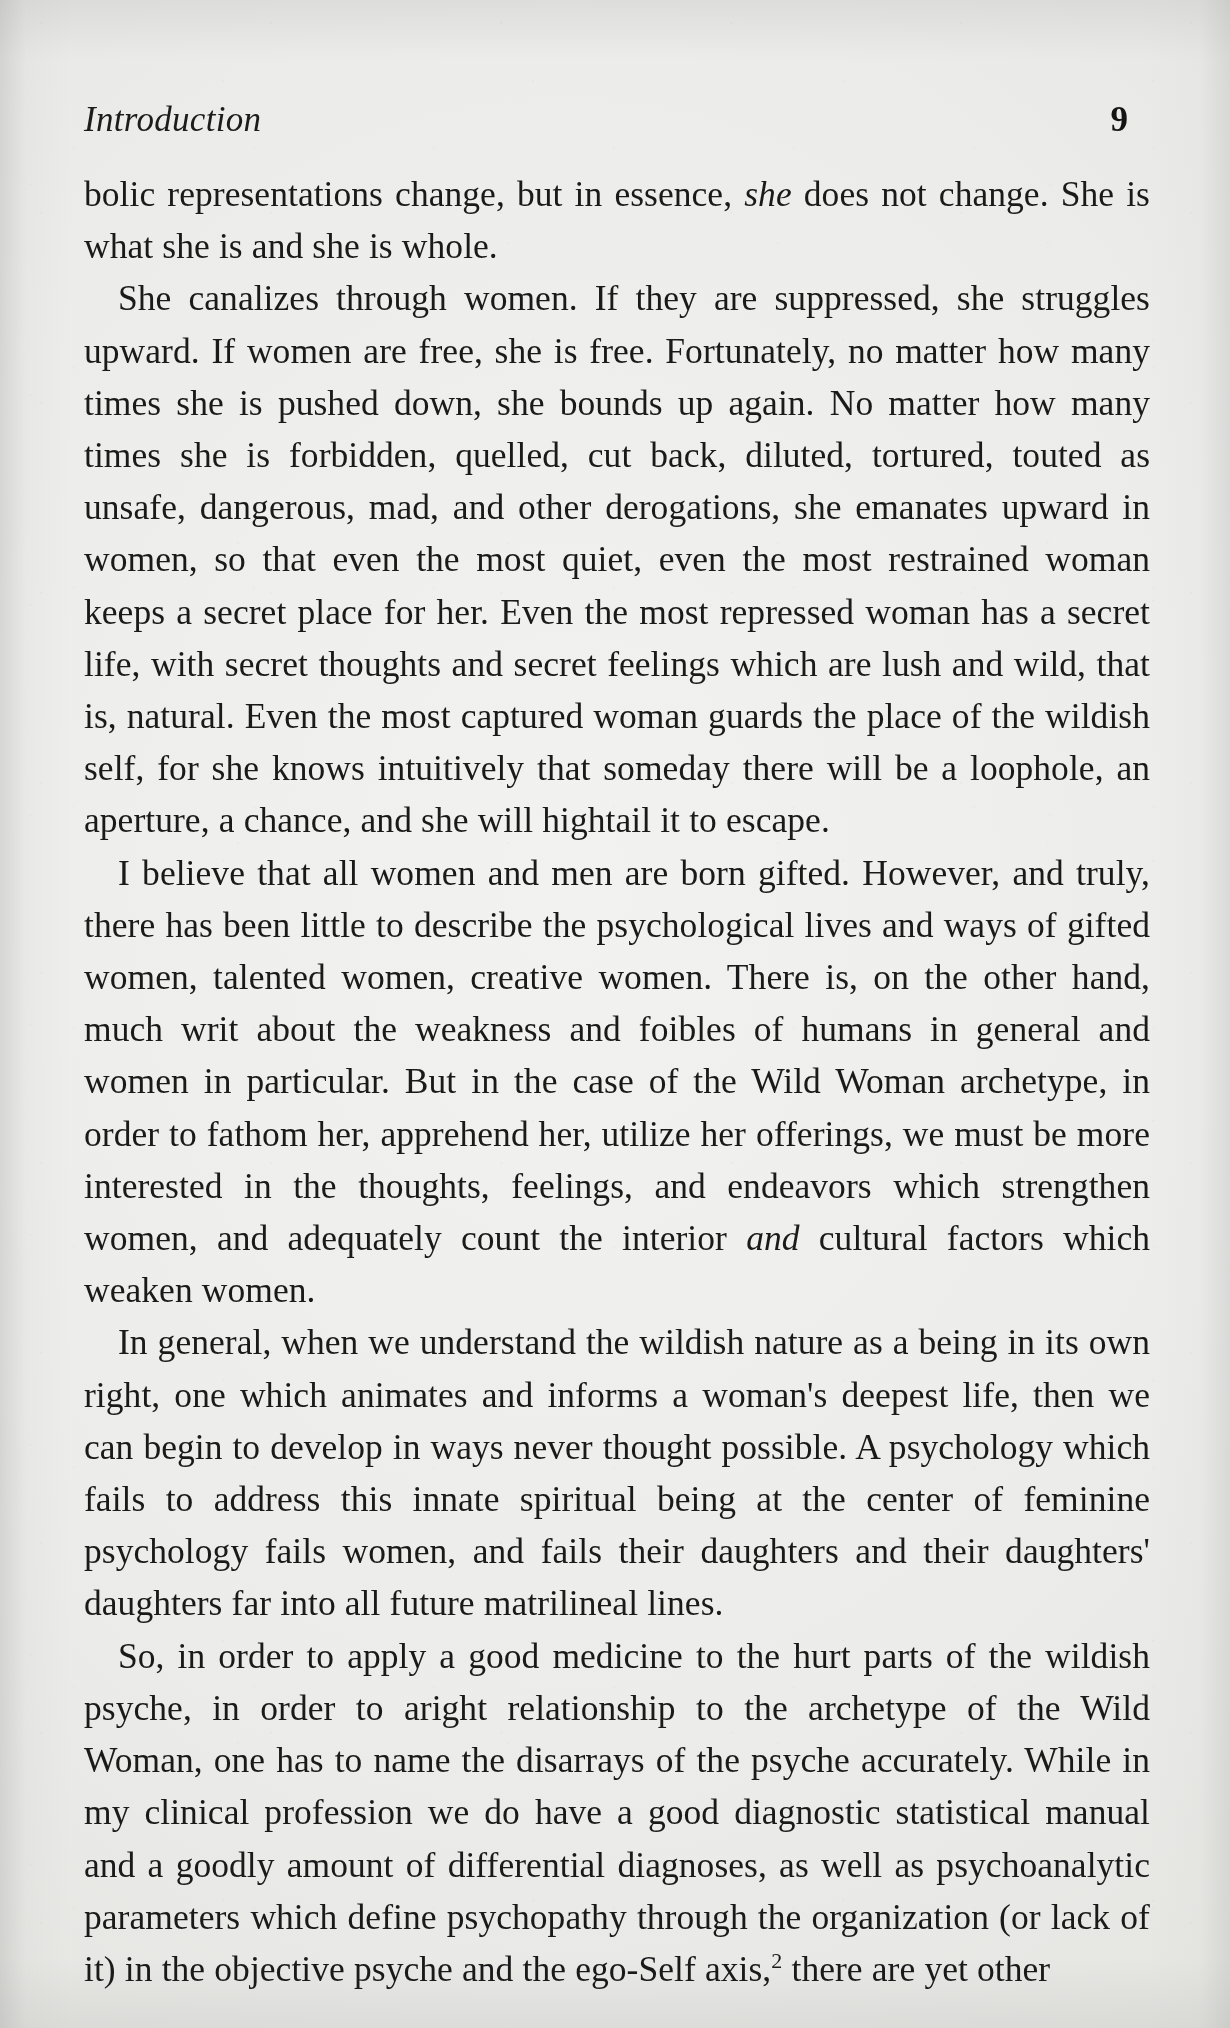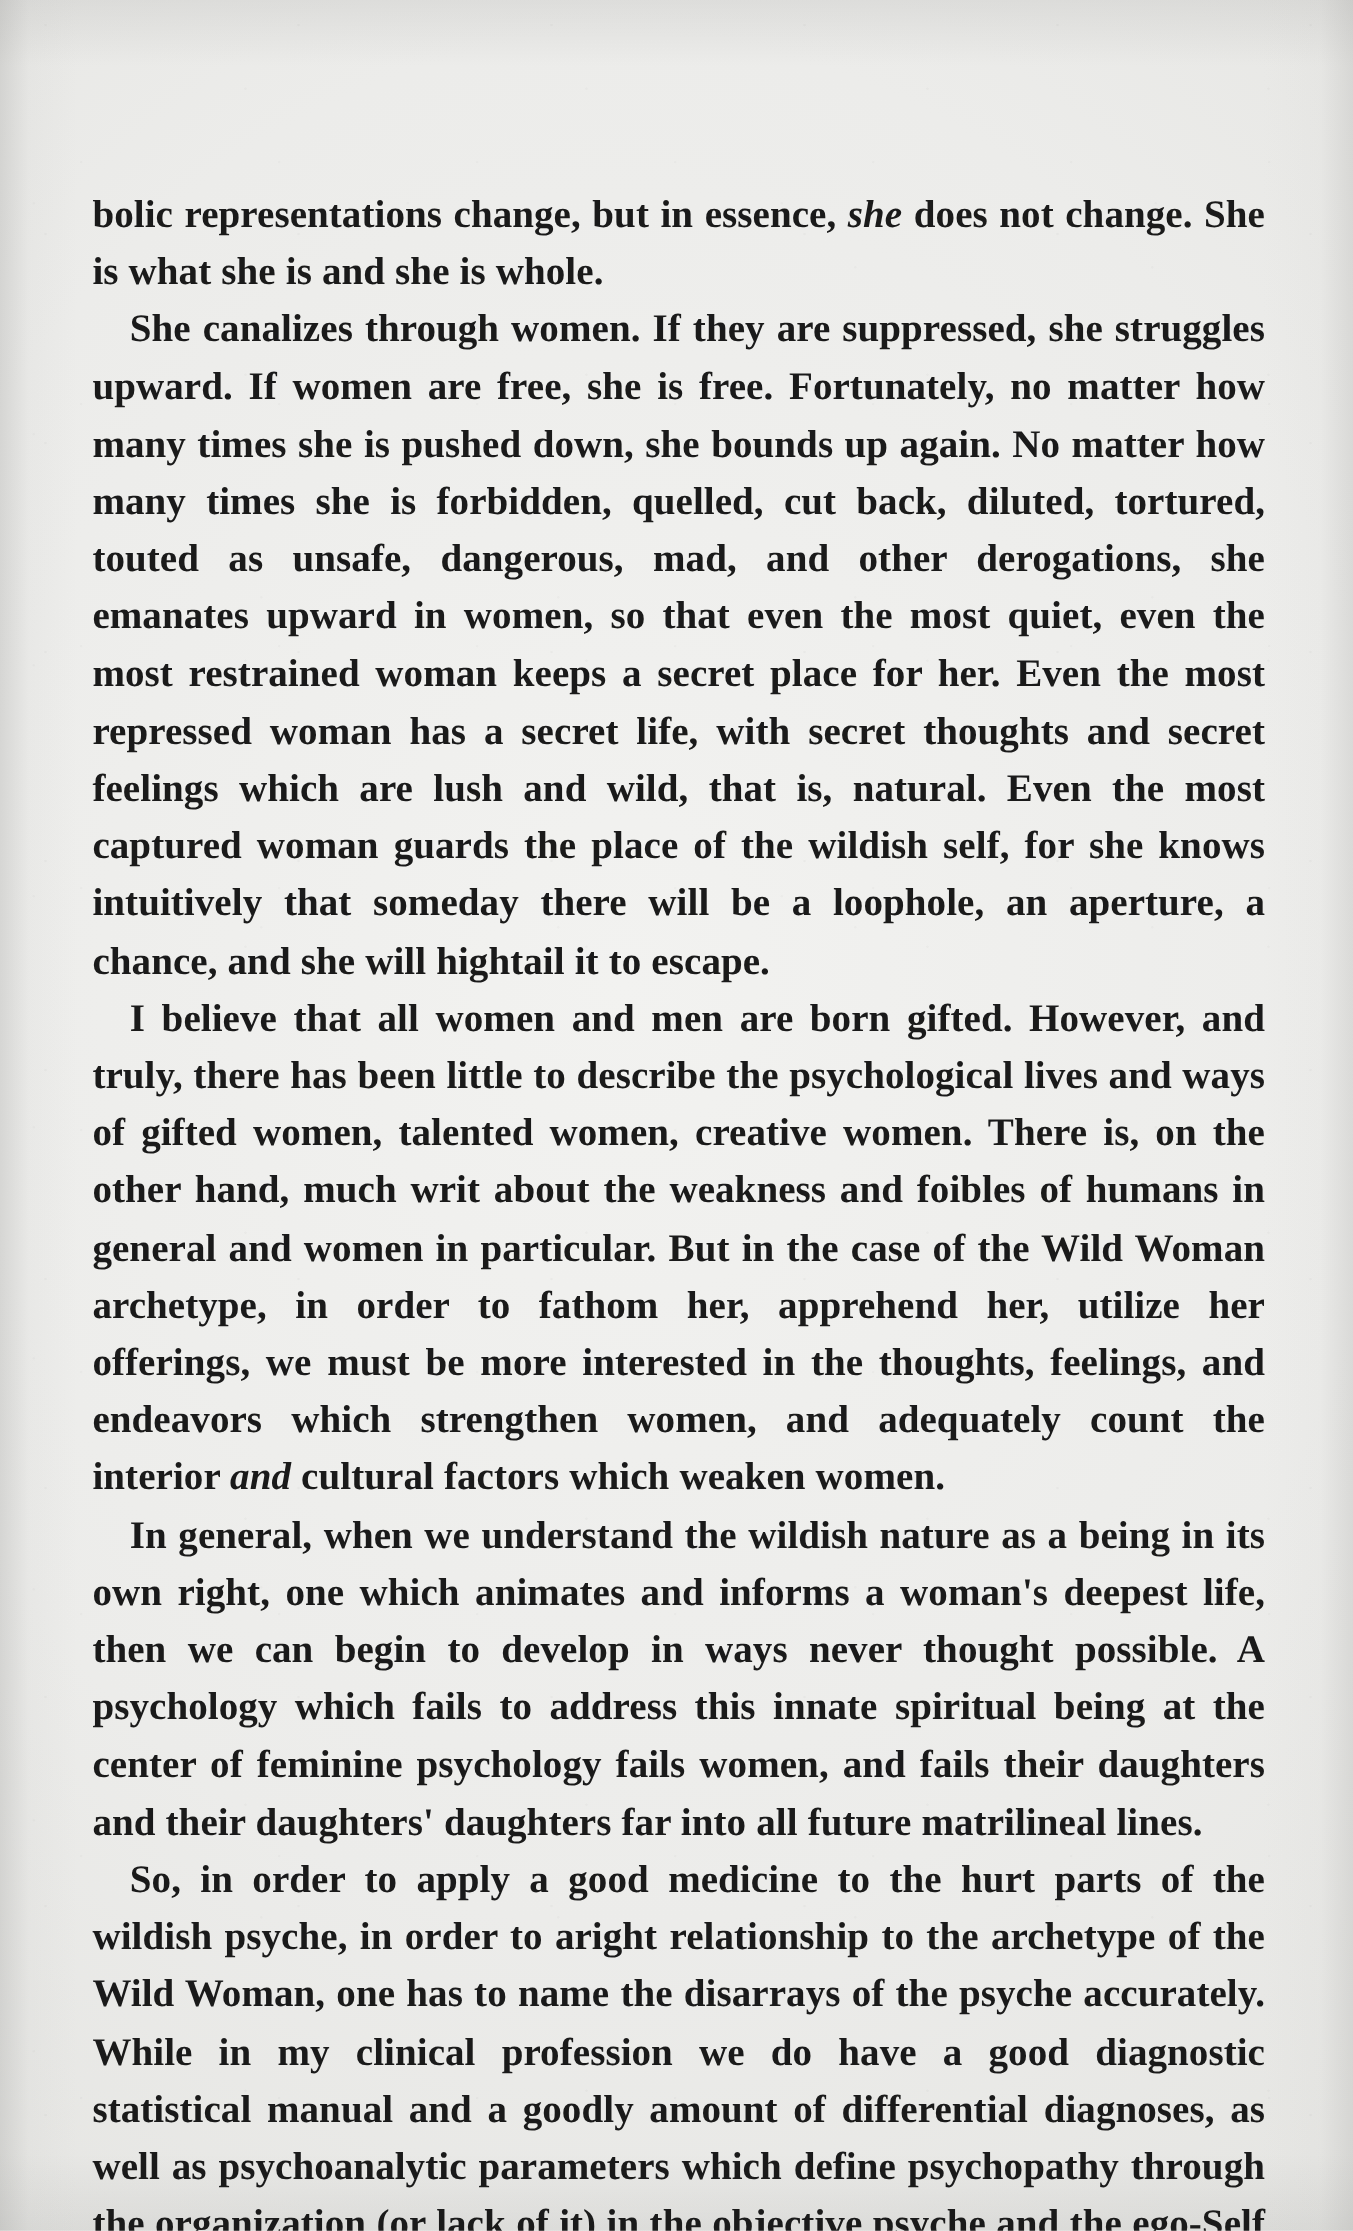--- a/index.html
+++ b/index.html
@@ -80,21 +80,20 @@
     line-height: 52.2px;
     color: #1a1a1a;
     text-align: justify;
     text-justify: inter-word;
     letter-spacing: 0.05px;
     word-spacing: 0.2px;
   }
   .body-text p {
     margin: 0;
     text-indent: 34px;
-    font-weight: bold;
   }
   .body-text p.no-indent {
     text-indent: 0;
   }
   
   .body-text p {
     text-align-last: left;
   }
   em {
     font-style: italic;
@@ -120,20 +119,24 @@
     background-size: 230px 190px, 310px 260px, 180px 220px, 270px 300px, 340px 210px;
   }
 </style>
 </head>
 <body>
 
 <div class="paper"></div>
 
 <div class="page">
 
+  <div class="running-head">
+    <div class="running-head-title">Introduction</div>
+    <div class="running-head-folio">9</div>
+  </div>
 
   <div class="body-text" id="body-text">
       <p class="no-indent"><span>bolic representations change, but in essence, </span><em>she</em><span> does not change. She is what she is and she is whole.</span></p>
       <p><span>She canalizes through women. If they are suppressed, she struggles upward. If women are free, she is free. Fortunately, no matter how many times she is pushed down, she bounds up again. No matter how many times she is forbidden, quelled, cut back, diluted, tortured, touted as unsafe, dangerous, mad, and other derogations, she emanates upward in women, so that even the most quiet, even the most restrained woman keeps a secret place for her. Even the most repressed woman has a secret life, with secret thoughts and secret feelings which are lush and wild, that is, natural. Even the most captured woman guards the place of the wildish self, for she knows intuitively that someday there will be a loophole, an aperture, a chance, and she will hightail it to escape.</span></p>
       <p><span>I believe that all women and men are born gifted. However, and truly, there has been little to describe the psychological lives and ways of gifted women, talented women, creative women. There is, on the other hand, much writ about the weakness and foibles of humans in general and women in particular. But in the case of the Wild Woman archetype, in order to fathom her, apprehend her, utilize her offerings, we must be more interested in the thoughts, feelings, and endeavors which strengthen women, and adequately count the interior </span><em>and</em><span> cultural factors which weaken women.</span></p>
       <p><span>In general, when we understand the wildish nature as a being in its own right, one which animates and informs a woman's deepest life, then we can begin to develop in ways never thought possible. A psychology which fails to address this innate spiritual being at the center of feminine psychology fails women, and fails their daughters and their daughters' daughters far into all future matrilineal lines.</span></p>
       <p><span>So, in order to apply a good medicine to the hurt parts of the wildish psyche, in order to aright relationship to the archetype of the Wild Woman, one has to name the disarrays of the psyche accurately. While in my clinical profession we do have a good diagnostic statistical manual and a goodly amount of differential diagnoses, as well as psychoanalytic parameters which define psychopathy through the organization (or lack of it) in the objective psyche and the ego-Self axis,</span><sup>2</sup><span> there are yet other</span></p>
     </div>
 
 </div>

